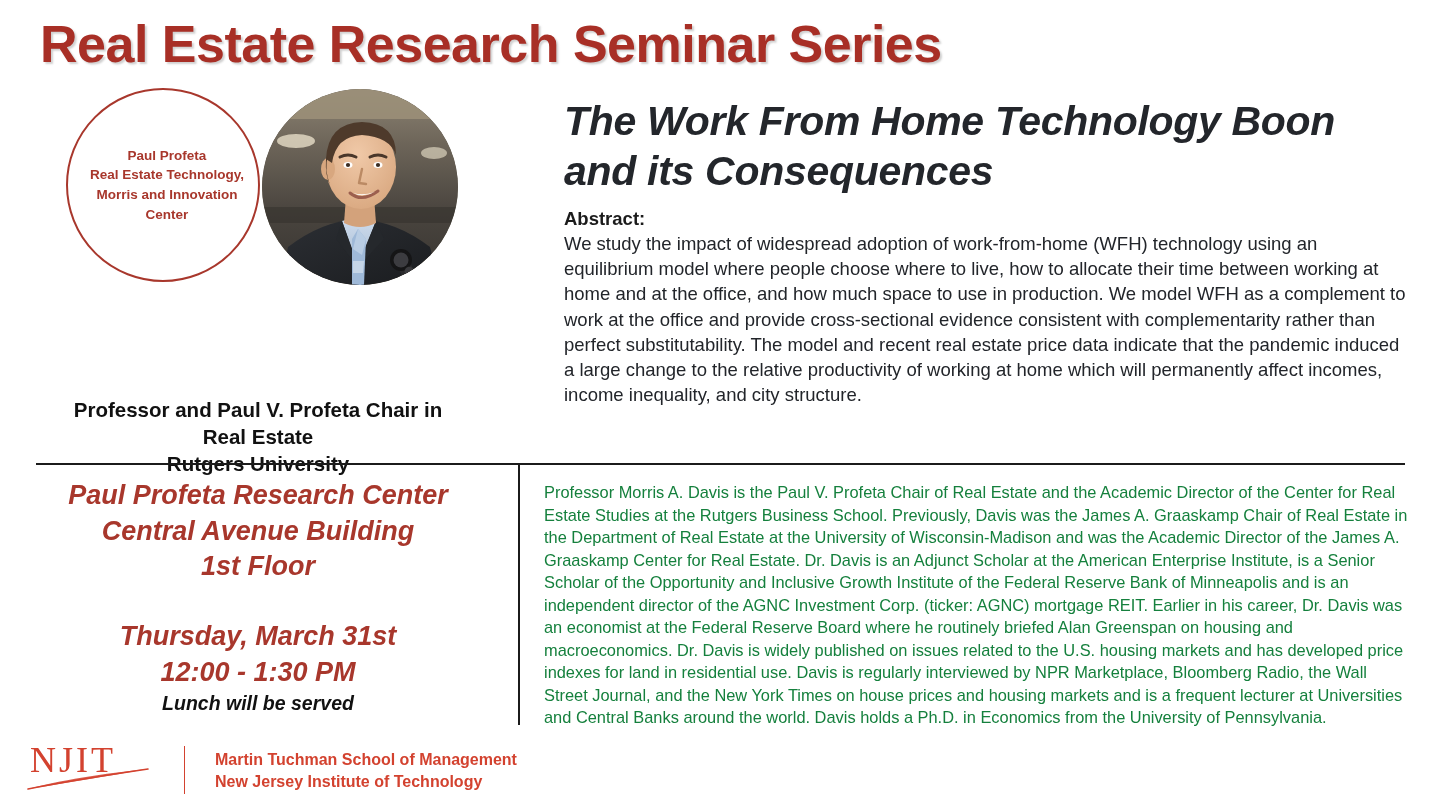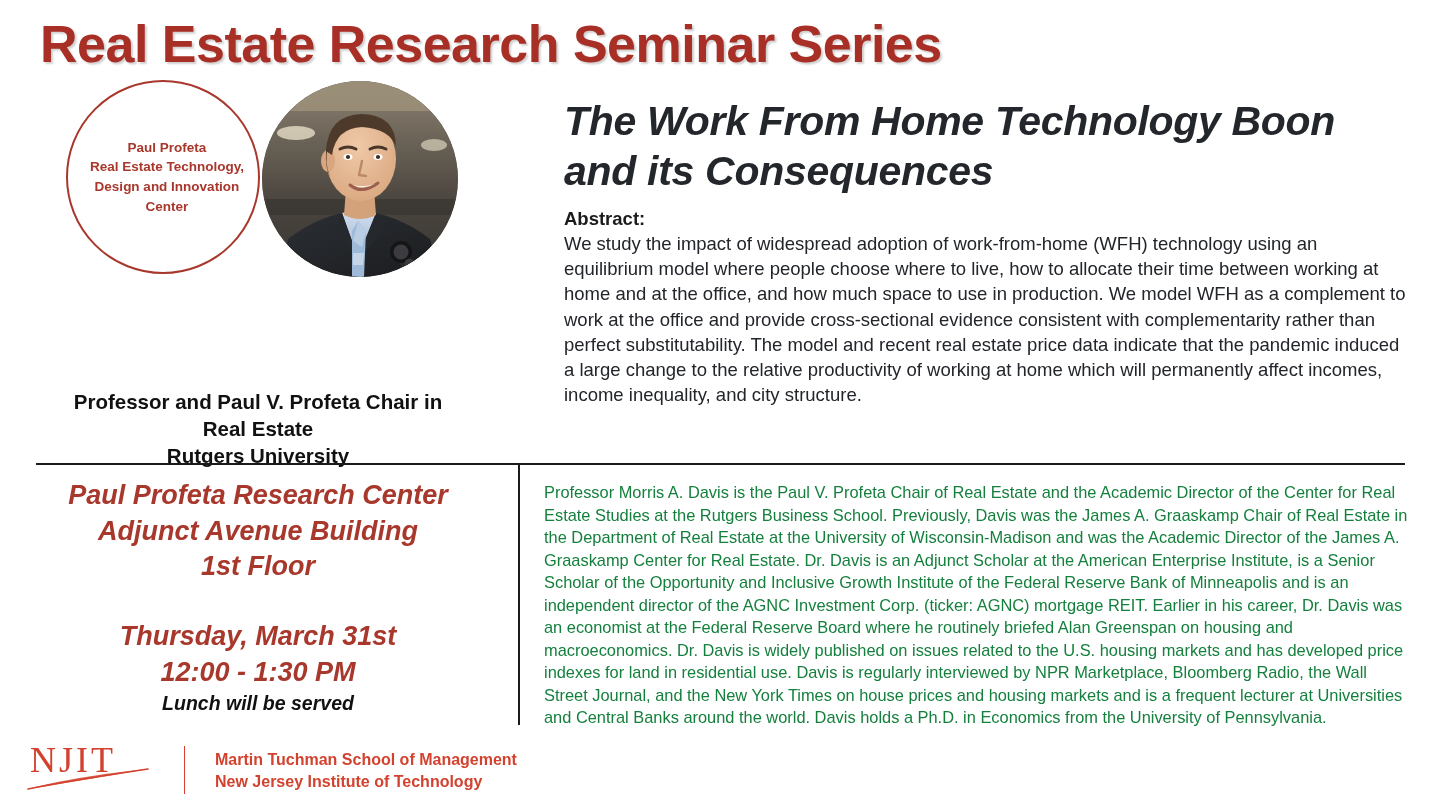--- a/index.html
+++ b/index.html
@@ -28,21 +28,21 @@
     letter-spacing: -0.5px;
     color: #a82f26;
     text-shadow: 2px 2px 2px rgba(150,150,150,0.45);
     white-space: nowrap;
   }
 
   
   .left-col {
     position: absolute;
     left: 0;
-    top: 80px;
+    top: 88px;
     width: 516px;
   }
 
   .identity {
     position: relative;
     height: 215px;
   }
 
   .logo-circle {
     position: absolute;
@@ -234,21 +234,21 @@
 <div class="masthead">Real Estate Research Seminar Series</div>
 
 <div class="left-col">
 
   <div class="identity">
 
     <div class="logo-circle">
       <div class="logo-circle-text">
         <span>Paul Profeta</span>
         <span>Real Estate Technology,</span>
-        <span>Design and Innovation</span>
+        <span>Morris and Innovation</span>
         <span>Center</span>
       </div>
     </div>
 
     <div class="headshot">
       <svg width="196" height="196" viewBox="0 0 196 196">
         <defs>
           <linearGradient id="bgwall" x1="0" y1="0" x2="0" y2="1">
             <stap></stap>
             <stop offset="0%" stop-color="#8e8473"></stop>
@@ -331,21 +331,21 @@
     </div>
   </div>
 </div>
 
 <div class="h-rule"></div>
 <div class="v-rule"></div>
 
 <div class="venue-block">
   <div class="venue-lines">
     <span>Paul Profeta Research Center</span>
-    <span>Adjunct Avenue Building</span>
+    <span>Central Avenue Building</span>
     <span>1st Floor</span>
   </div>
   <div class="datetime-lines">
     <span>Thursday, March 31st</span>
     <span>12:00 - 1:30 PM</span>
   </div>
   <div class="lunch-note">Lunch will be served</div>
 </div>
 
 <div class="footer">

